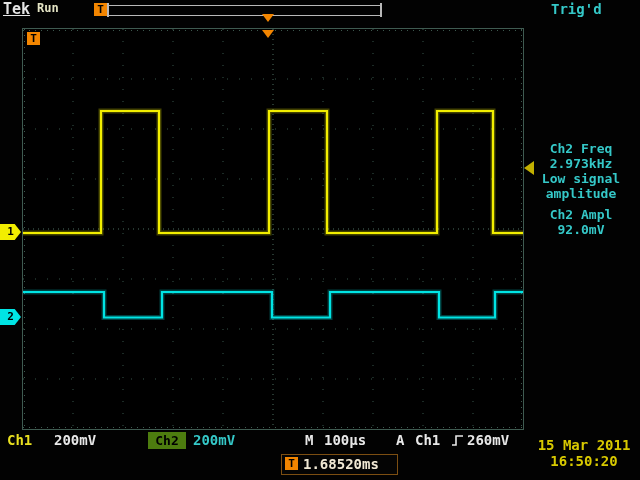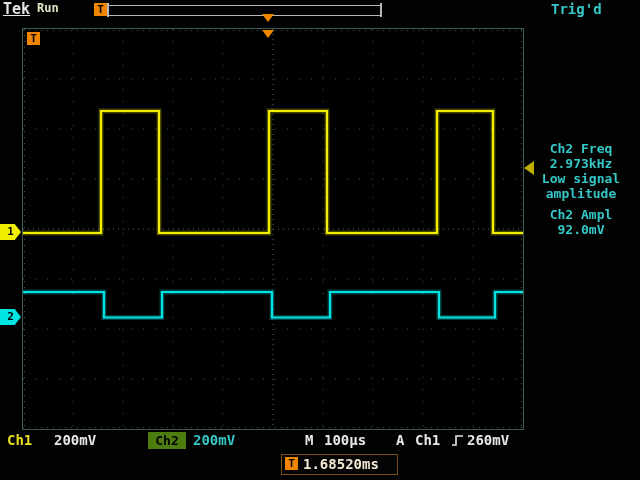--- a/index.html
+++ b/index.html
@@ -141,14 +141,18 @@
       <path d="M1 11 H5 V2 H12" fill="none" stroke="#e8e8e8" stroke-width="1.6"></path>
     </svg>
     <span class="s-w p-lv">260mV</span>
   </div>
 
   <div class="hpos-box">
     <div class="tbox tbox-hpos">T</div>
     <span class="hpos-value">1.68520ms</span>
   </div>
 
+  <div class="datetime">
+    <div>15 Mar 2011</div>
+    <div>16:50:20</div>
+  </div>
 
 </div>
 
 </body></html>

